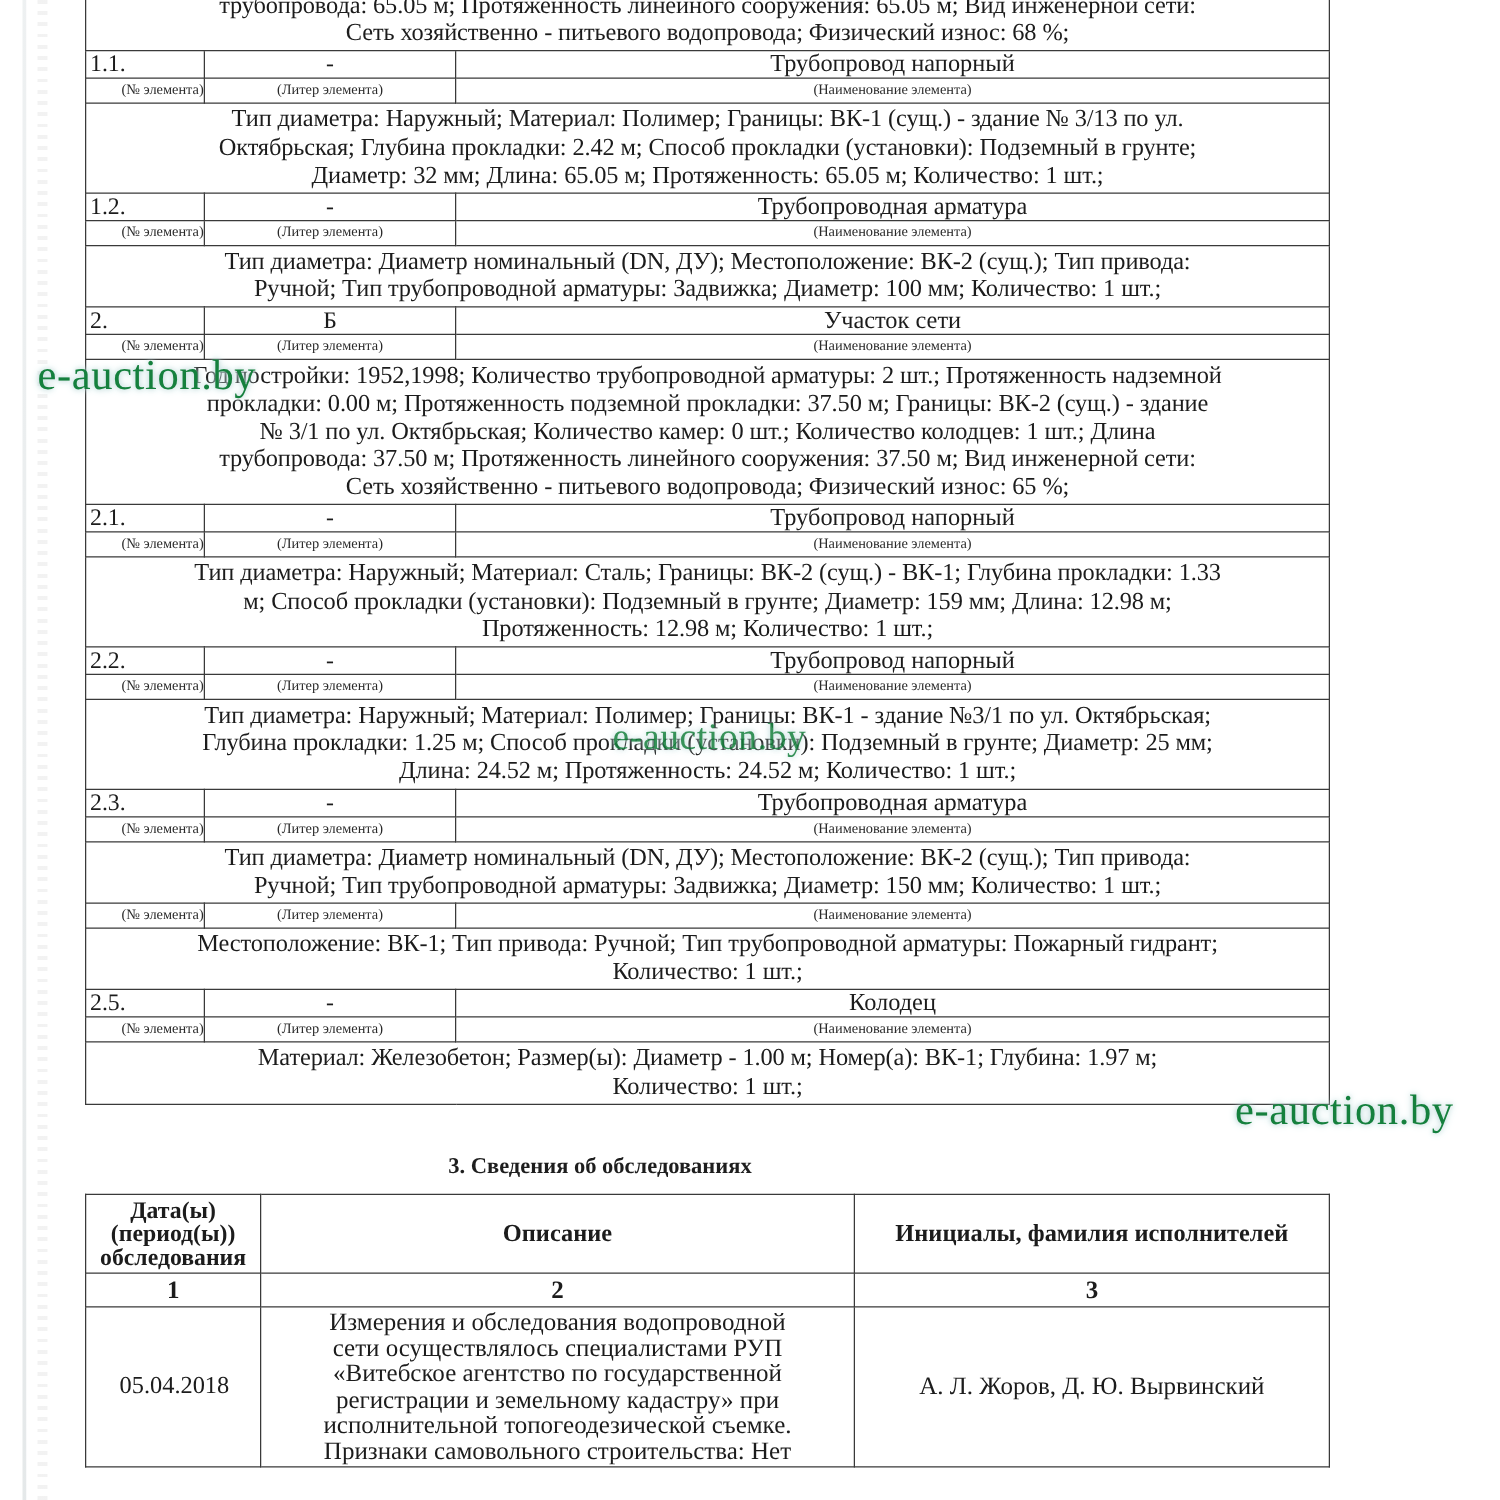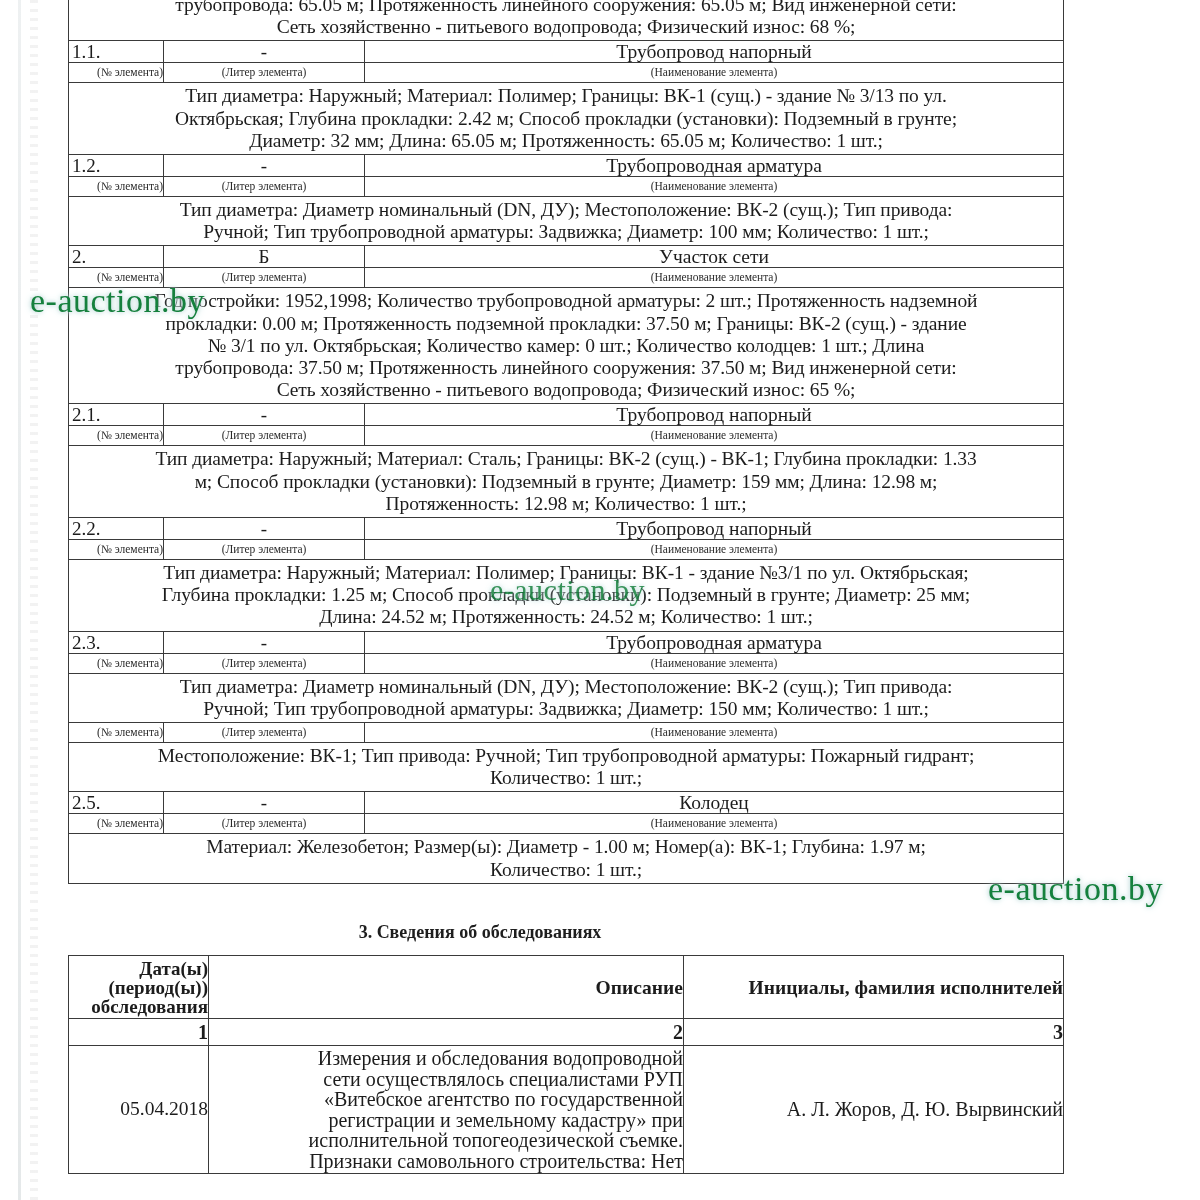--- a/index.html
+++ b/index.html
@@ -34,21 +34,21 @@
   .sub { font-size:11.5px; line-height:19px; height:19px; text-align:center; color:#2a2a2a; }
   .sub.l { text-align:right; padding-left:2px !important;margin-top:48px; }
   .sec-title {
     position:absolute; left:0; width:960px; top:922px; text-align:center;
     font-size:18px; font-weight:bold; color:#1e1e1e;
   }
   table.surv {
     position:absolute; left:68px; top:955px; width:995px;
     border-collapse:collapse; table-layout:fixed;
   }
-  table.surv td { border:1px solid #3a3a3a; text-align:right; padding:0; vertical-align:middle; }
+  table.surv td { border:1px solid #3a3a3a; text-align:center; padding:0; vertical-align:middle; }
   .sh { font-size:19px; line-height:19px; font-weight:bold; height:62px; }
   .sh.n { font-weight:bold; font-size:19.5px; }
   .snum { font-size:20px; font-weight:bold; height:26px; line-height:26px; }
   .scell { font-size:20px; line-height:20.5px; padding:2px 0 !important; }
   .sdate { text-align:left; padding-left:2px !important; font-size:19.5px; }
   .wm {
     position:absolute; font-family:"Liberation Serif", serif; font-size:34px;
     color:#15803d; text-shadow:0 0 4px #b9d6d6, 0 0 8px #c8e2e2; letter-spacing:0.5px;
   }
 </style>

